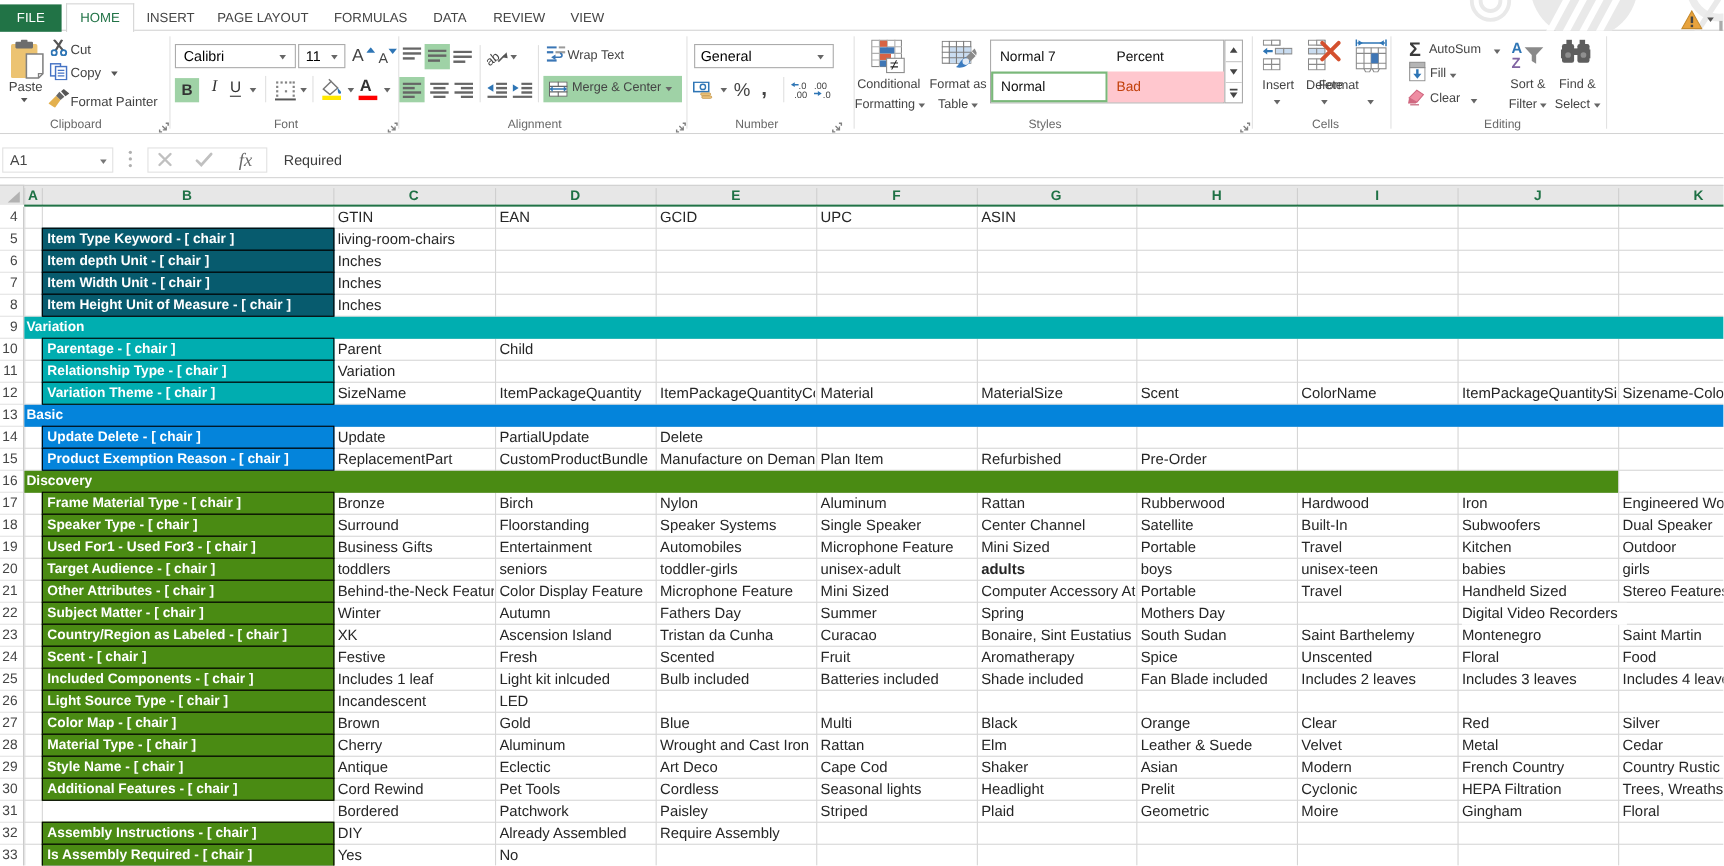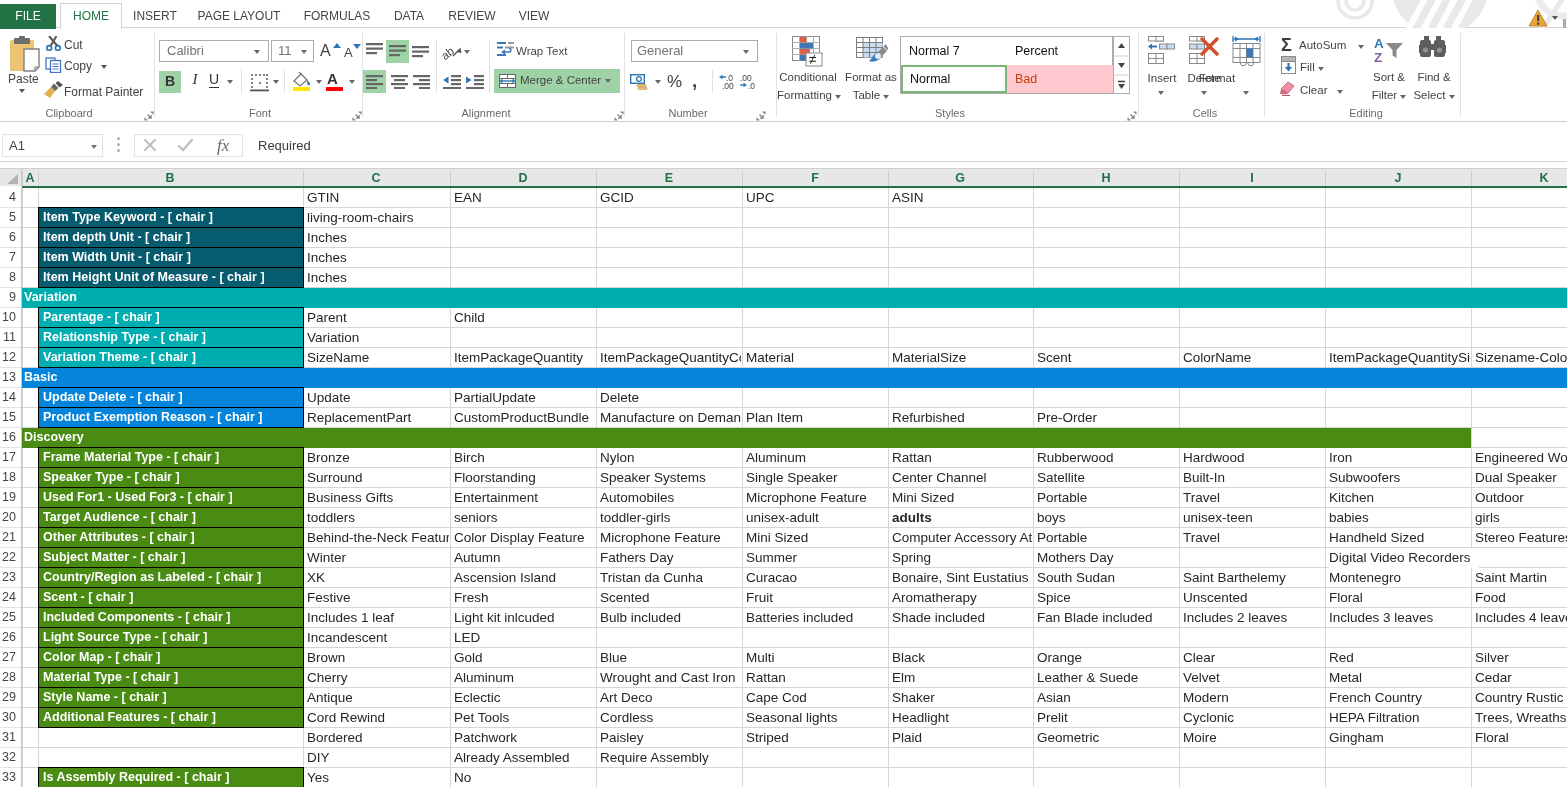--- a/index.html
+++ b/index.html
@@ -11,21 +11,21 @@
 font-size:12px;text-align:center;line-height:24px}
 .tab{position:absolute;top:4px;height:25px;font-size:12px;color:#444;line-height:24px;text-align:center}
 #hometab{position:absolute;top:3px;left:60px;width:62px;height:26px;background:#fff;
 border:1px solid #d4d4d4;border-bottom:none;color:#217346;font-size:12px;text-align:center;line-height:25px;z-index:3}
 
 #ribbon{position:absolute;top:29px;left:0;width:1567px;height:93px;background:#fff;border-bottom:1px solid #cfcfcf}
 .gsep{position:absolute;top:4px;width:1px;height:84px;background:#e2e2e2}
 .glabel{position:absolute;top:78px;font-size:11px;color:#696969;text-align:center;width:120px}
 .launch{position:absolute;width:10px;height:10px}
 .rtext{font-size:11.5px;color:#444;white-space:nowrap}
-.combo{position:absolute;background:#fff;border:1px solid #ababab;font-size:13px;color:#737373}
+.combo{position:absolute;background:#fff;border:1px solid #ababab;font-size:13px;color:#000000}
 .da{display:inline-block;width:0;height:0;border-left:3.5px solid transparent;border-right:3.5px solid transparent;border-top:4px solid #666}
 .dropa{position:absolute;width:0;height:0;border-left:3.5px solid transparent;border-right:3.5px solid transparent;border-top:4px solid #666}
 .selgrn{background:#9fd2a6}
 
 #fbar{position:absolute;top:122px;left:0;width:1567px;height:40px;background:#fff;border-bottom:1px solid #d4d4d4}
 #namebox{position:absolute;top:12px;left:2px;width:101px;height:23px;border:1px solid #e1e1e1;font-size:13px;color:#444;line-height:21px;padding-left:6px}
 #fxbox{position:absolute;top:12px;left:134px;width:109px;height:23px;border:1px solid #e1e1e1}
 #ftext{position:absolute;top:12px;left:258px;font-size:13px;color:#3c3c3c;line-height:23px}
 
 #chead{position:absolute;top:168px;left:0;width:1567px;height:18px;background:#e7e7e7;border-top:1px solid #d0d0d0}
@@ -640,20 +640,21 @@
       <div class="lb gr" style="top:527px">Other Attributes - [ chair ]</div>
       <div class="lb gr" style="top:547px">Subject Matter - [ chair ]</div>
       <div class="lb gr" style="top:567px">Country/Region as Labeled - [ chair ]</div>
       <div class="lb gr" style="top:587px">Scent - [ chair ]</div>
       <div class="lb gr" style="top:607px">Included Components - [ chair ]</div>
       <div class="lb gr" style="top:627px">Light Source Type - [ chair ]</div>
       <div class="lb gr" style="top:647px">Color Map - [ chair ]</div>
       <div class="lb gr" style="top:667px">Material Type - [ chair ]</div>
       <div class="lb gr" style="top:687px">Style Name - [ chair ]</div>
       <div class="lb gr" style="top:707px">Additional Features - [ chair ]</div>
+      <div class="lb gr" style="top:747px">Assembly Instructions - [ chair ]</div>
       <div class="lb gr" style="top:767px">Is Assembly Required - [ chair ]</div>
       <div class="dc" style="top:188px;left:307px;width:142px;">GTIN</div>
       <div class="dc" style="top:188px;left:454px;width:141px;">EAN</div>
       <div class="dc" style="top:188px;left:600px;width:141px;">GCID</div>
       <div class="dc" style="top:188px;left:746px;width:141px;">UPC</div>
       <div class="dc" style="top:188px;left:892px;width:140px;">ASIN</div>
       <div class="dc" style="top:208px;left:307px;width:142px;">living-room-chairs</div>
       <div class="dc" style="top:228px;left:307px;width:142px;">Inches</div>
       <div class="dc" style="top:248px;left:307px;width:142px;">Inches</div>
       <div class="dc" style="top:268px;left:307px;width:142px;">Inches</div>

